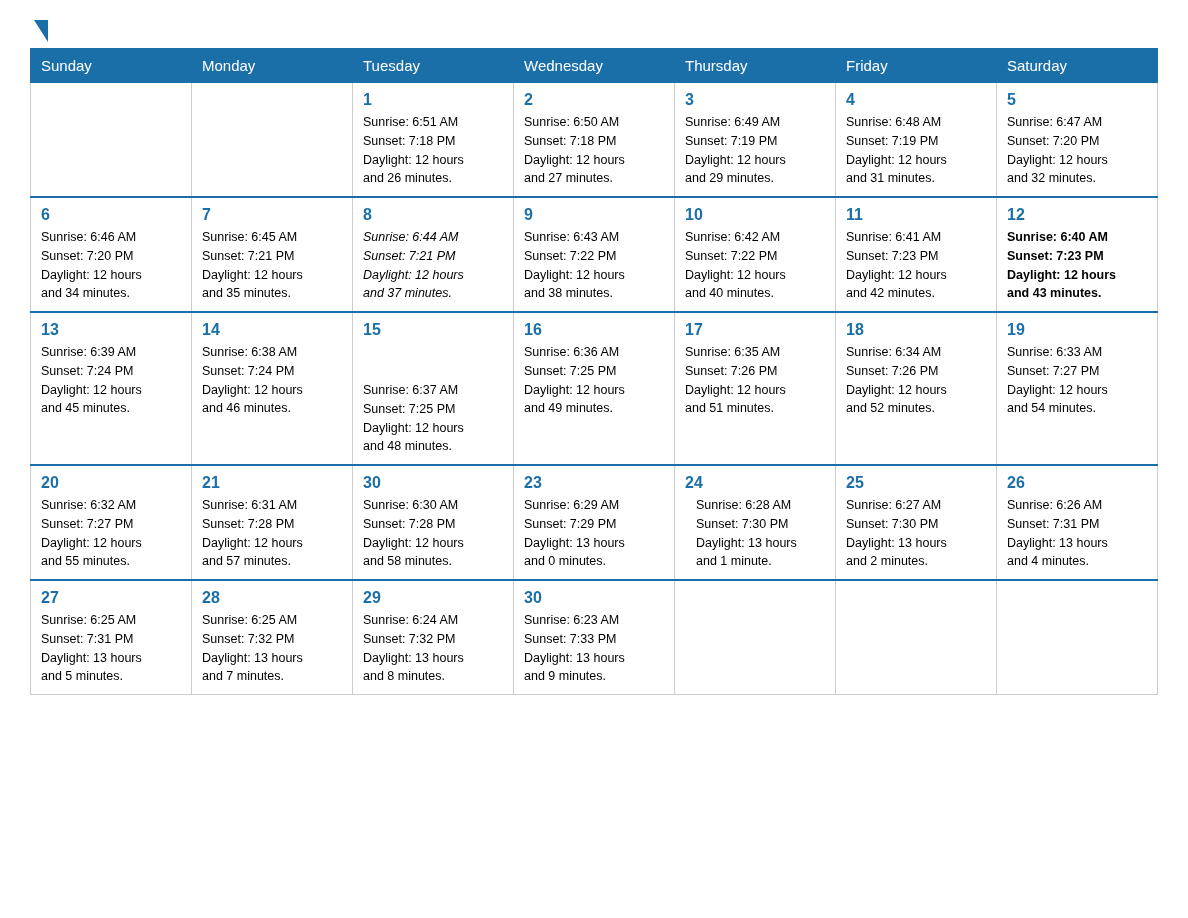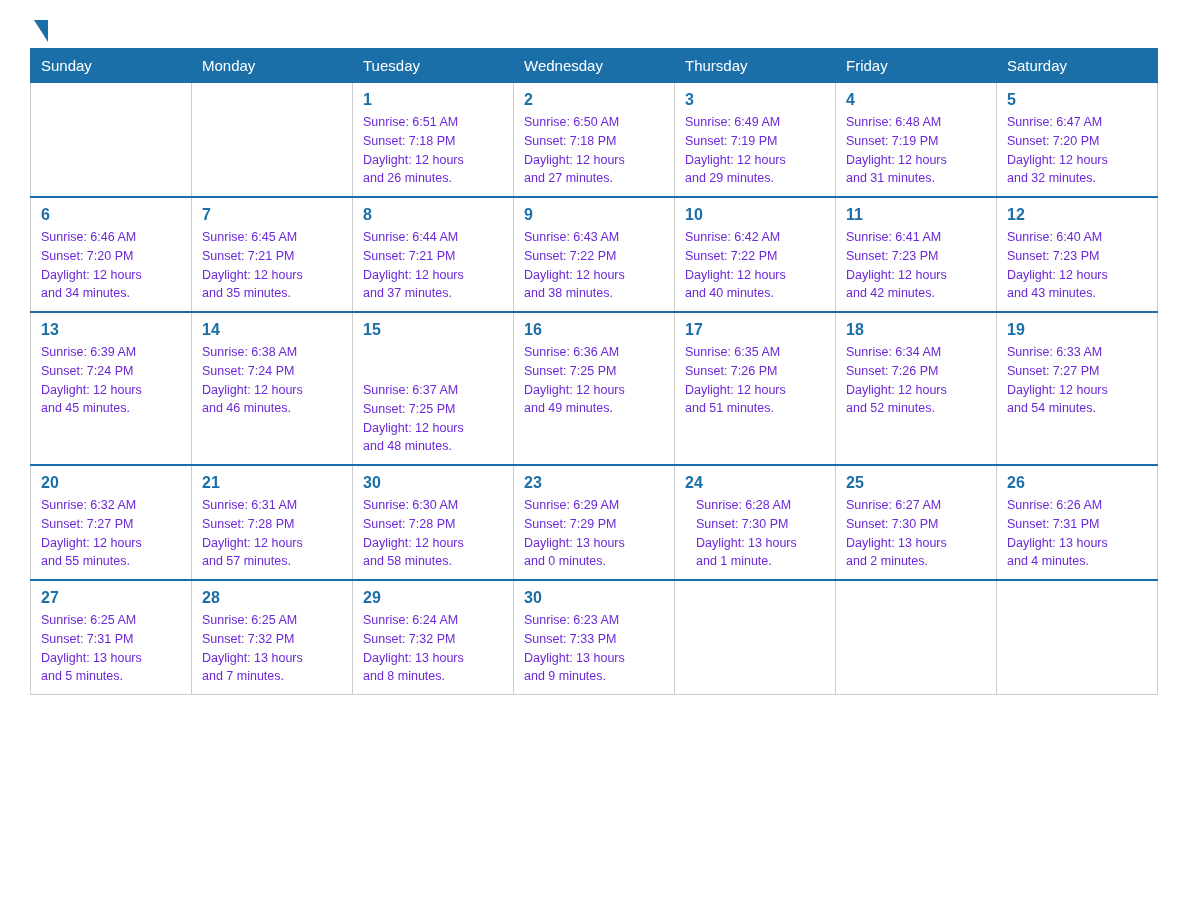--- a/index.html
+++ b/index.html
@@ -79,21 +79,21 @@
     }
     .day-number {
       font-size: 16px;
       font-weight: bold;
       color: #1a6fa8;
       display: block;
       margin-bottom: 4px;
     }
     .day-info {
       font-size: 12.5px;
-      color: #6d28d9;
+      color: #000000;
       line-height: 1.5;
     }
     .calendar tr td {
       border-top: 2px solid #1a6fa8;
     }
     .calendar tbody tr:first-child td {
       border-top: 1px solid #ccc;
     }
     .empty-cell {
       background: #fff;
@@ -182,21 +182,21 @@
         </td>
         <td>
           <span class="day-number">7</span>
           <div class="day-info" style="white-space: pre-line;">Sunrise: 6:45 AM
 Sunset: 7:21 PM
 Daylight: 12 hours
 and 35 minutes.</div>
         </td>
         <td>
           <span class="day-number">8</span>
-          <div class="day-info" style="white-space: pre-line;">Sunrise: 6:44 AM
+          <div class="day-info" style="white-space: pre-line; font-style: italic;">Sunrise: 6:44 AM
 Sunset: 7:21 PM
 Daylight: 12 hours
 and 37 minutes.</div>
         </td>
         <td>
           <span class="day-number">9</span>
           <div class="day-info" style="white-space: pre-line;">Sunrise: 6:43 AM
 Sunset: 7:22 PM
 Daylight: 12 hours
 and 38 minutes.</div>
@@ -210,21 +210,21 @@
         </td>
         <td>
           <span class="day-number">11</span>
           <div class="day-info" style="white-space: pre-line;">Sunrise: 6:41 AM
 Sunset: 7:23 PM
 Daylight: 12 hours
 and 42 minutes.</div>
         </td>
         <td>
           <span class="day-number">12</span>
-          <div class="day-info" style="white-space: pre-line;">Sunrise: 6:40 AM
+          <div class="day-info" style="white-space: pre-line; font-weight: bold;">Sunrise: 6:40 AM
 Sunset: 7:23 PM
 Daylight: 12 hours
 and 43 minutes.</div>
         </td>
       </tr>
       <tr>
         <td>
           <span class="day-number">13</span>
           <div class="day-info" style="white-space: pre-line;">Sunrise: 6:39 AM
 Sunset: 7:24 PM

